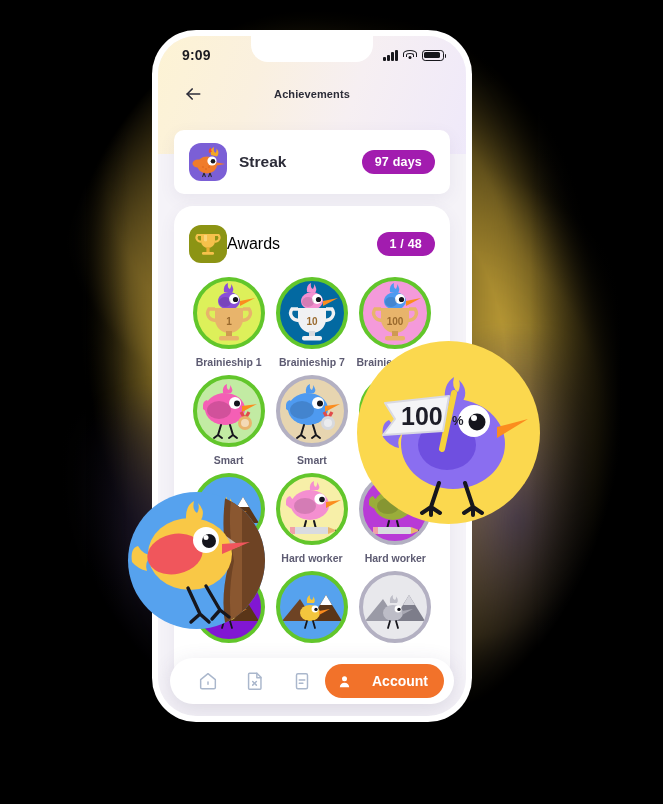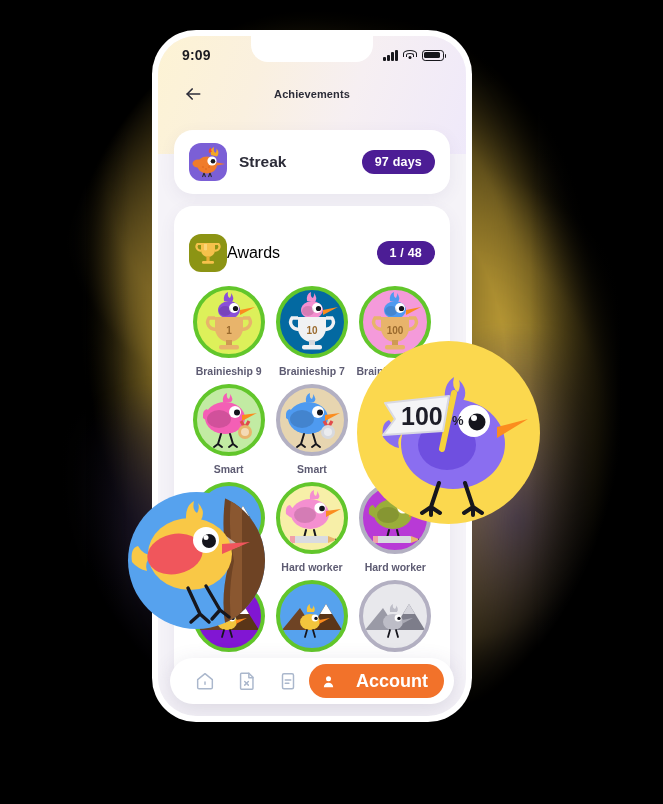--- a/index.html
+++ b/index.html
@@ -78,51 +78,51 @@
   .navbar { position:relative; z-index:5; height:48px; display:flex; align-items:center; padding:0 22px; }
   .back { width:26px; height:26px; display:flex; align-items:center; justify-content:center; cursor:pointer; }
   .back svg { width:20px; height:20px; }
   .pagetitle { position:absolute; left:0; right:0; text-align:center; font-size:11px;
     font-weight:700; color:#2c2c38; letter-spacing:.1px; pointer-events:none; }
 
   
   .content { position:relative; z-index:4; padding:12px 16px 0 16px; height:calc(100% - 82px); }
 
   .card { background:#fff; border-radius:19px; box-shadow:0 5px 16px rgba(92,80,130,.08); }
-  .rowcard { display:flex; align-items:center; padding:13px 15px; margin-bottom:12px; }
+  .rowcard { display:flex; align-items:center; padding:13px 15px; margin-bottom:12px;border-radius:10px; }
   .rowcard .ttl { font-size:15.5px; font-weight:700; color:#2c2c38; margin-left:12px; }
   .badge-pill {
-    margin-left:auto; background:#4c1d95; color:#fff; font-size:12.5px; font-weight:700;
+    margin-left:auto; background:#a21caf; color:#fff; font-size:12.5px; font-weight:700;
     padding:5px 13px; border-radius:999px; letter-spacing:.2px;
   }
   .icn-sq { width:38px; height:38px; border-radius:12px; position:relative; overflow:hidden; flex:none; }
   .icn-streak { background:#7b5fd6; }
   .icn-awards { background:#8c9414; }
 
   
-  .awards { padding:28px 15px 0 15px; height:478px; overflow:hidden; position:relative; }
+  .awards { padding:19px 15px 0 15px; height:478px; overflow:hidden; position:relative; }
   .awards-head { display:flex; align-items:center; }
   .grid { display:grid; grid-template-columns:repeat(3,1fr); gap:7px 4px; margin-top:14px; }
   .gitem { display:flex; flex-direction:column; align-items:center; }
   .ring { width:72px; height:72px; border-radius:50%; border:4px solid #62c62b;
      display:flex; align-items:center; justify-content:center; position:relative; overflow:hidden; }
   .ring.locked { border-color:#b3b0c2; }
   .glabel { font-size:10.5px; font-weight:700; color:#5d5b72; margin-top:7px; white-space:nowrap; }
 
   
   .tabbar {
     position:absolute; left:12px; right:12px; bottom:12px; height:46px; z-index:8;
     background:#fff; border-radius:23px; box-shadow:0 6px 22px rgba(80,70,110,.16);
     display:flex; align-items:center; padding:0 10px 0 14px; gap:0;
   }
   .tabicn { flex:1; display:flex; align-items:center; justify-content:center; cursor:pointer; }
   .tabicn svg { width:22px; height:22px; }
   .acct { margin-left:auto; background:#f2722a; color:#fff; border-radius:999px;
      height:34px; display:flex; align-items:center; gap:20px; padding:0 16px 0 12px;
-     font-size:18px; font-weight:700; cursor:pointer; }
+     font-size:14px; font-weight:700; cursor:pointer; }
   .acct svg { width:15px; height:15px; }
 
   
   .sticker { position:absolute; border-radius:50%; z-index:40; }
   .st-yellow { left:357px; top:341px; width:183px; height:183px; background:#fbd84e; }
   .st-blue { left:128px; top:492px; width:137px; height:137px; background:#56a2ee; overflow:hidden; }
 </style>
 </head>
 <body>
 
@@ -216,21 +216,21 @@
                   <path d="M43 20 L58 17 L43 25 z" fill="#fb8c1e"></path>
                   <ellipse cx="28" cy="21" rx="6" ry="5" fill="rgba(0,0,0,.13)"></ellipse>
                   <path d="M18 27 h28 v11 a14 14 0 0 1 -28 0 z" fill="#e8b46b"></path>
                   <path d="M18 28 h-6 a7 7 0 0 0 7 11" stroke="#e8b46b" stroke-width="3.4" fill="none"></path>
                   <path d="M46 28 h6 a7 7 0 0 1 -7 11" stroke="#e8b46b" stroke-width="3.4" fill="none"></path>
                   <rect x="29" y="50" width="6" height="5" fill="#cf9a52"></rect>
                   <rect x="22" y="55" width="20" height="4.5" rx="2" fill="#e8b46b"></rect>
                   <text x="32" y="44" text-anchor="middle" font-family="'Liberation Sans',sans-serif" font-size="10" font-weight="700" fill="#9a6a2e">1</text>
                 </svg>
               </div>
-              <div class="glabel">Brainieship 9</div>
+              <div class="glabel">Brainieship 1</div>
             </div>
             <div class="gitem">
               <div class="ring" style="background: #0369a1; border-color: rgb(98, 198, 43);">
                 <svg viewBox="0 0 64 64" width="64" height="64">
                   <ellipse cx="32" cy="20" rx="11" ry="9" fill="#f48fd0"></ellipse>
                   <path d="M27 11 q-1 -7 4 -9 q-1 5 2 6 q2 -3 1 -5 q4 5 1 9 z" fill="#f48fd0"></path>
                   <circle cx="37" cy="18" r="5" fill="#fff"></circle>
                   <circle cx="38.5" cy="18.5" r="2.6" fill="#14141c"></circle>
                   <path d="M43 20 L58 17 L43 25 z" fill="#fb8c1e"></path>
                   <ellipse cx="28" cy="21" rx="6" ry="5" fill="rgba(0,0,0,.13)"></ellipse>

